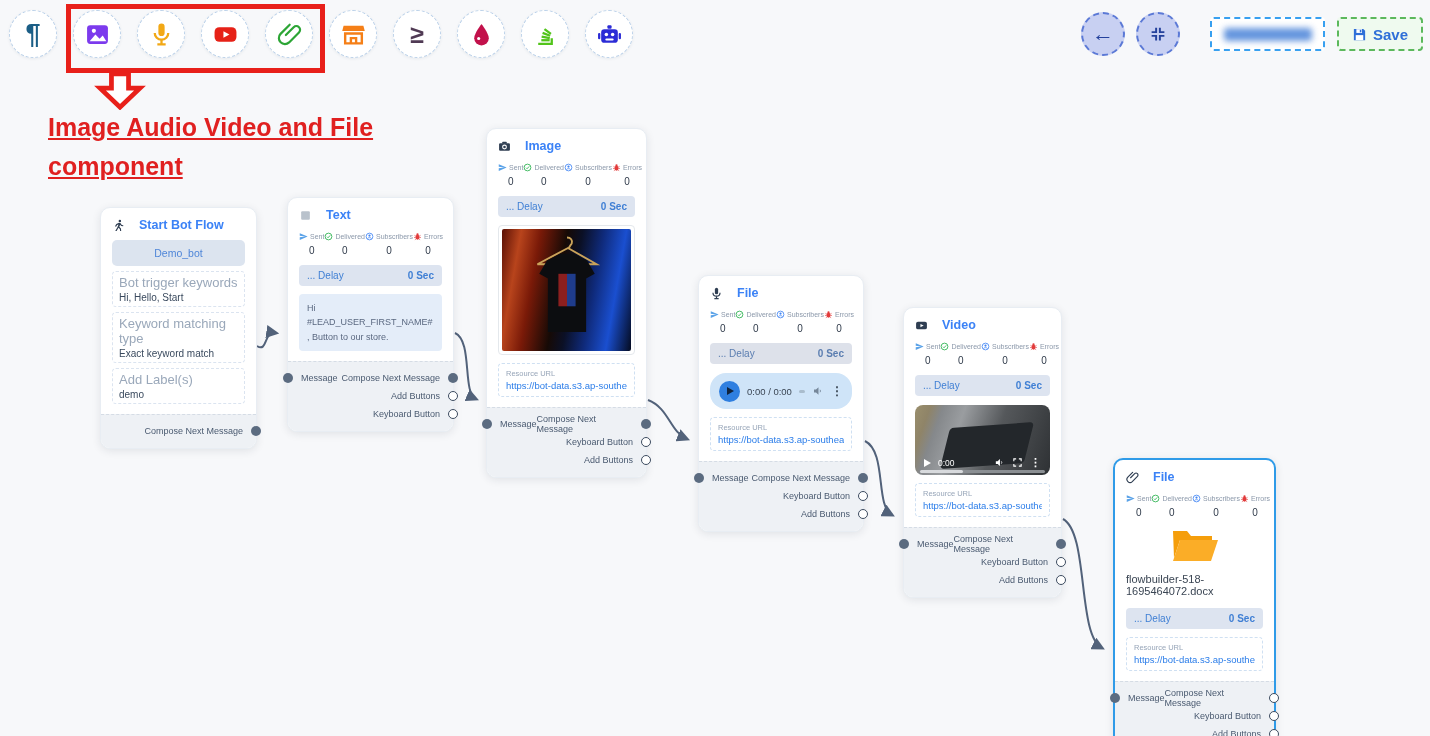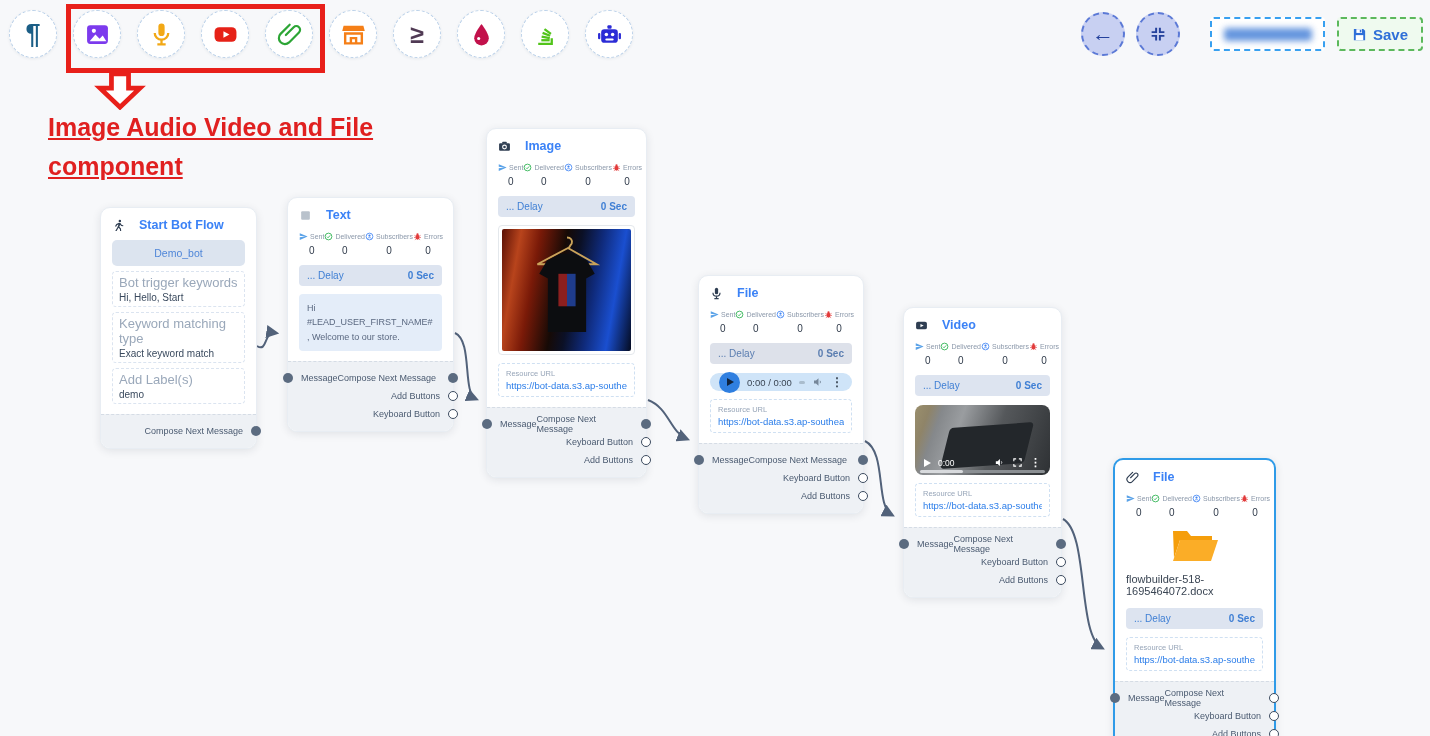--- a/index.html
+++ b/index.html
@@ -54,21 +54,21 @@
   .delay .dv { font-weight:bold; }
 
   .msg-bubble { margin-top:8px; background:#e4edf9; border-radius:4px; padding:7px 8px; font-size:9px;
                 color:#5a6880; line-height:1.6; }
 
   .resource { margin-top:8px; border:1px dashed #cfe0f2; border-radius:4px; padding:5px 7px; overflow:hidden; }
   .res-label { font-size:7.5px; color:#97a5b8; }
   .res-url { font-size:9.5px; color:#2b7de9; margin-top:2px; white-space:nowrap; overflow:hidden; cursor:pointer; }
 
   .node-footer { background:#eef1f5; border-top:1px dashed #d5dce5; border-radius:0 0 9px 9px; padding:8px 0 10px; }
-  .frow { position:relative; height:15px; display:flex; align-items:center; 
+  .frow { position:relative; height:15px; display:flex; align-items:center; justify-content:space-between;
           padding:0 13px; font-size:9px; color:#4a5a70; margin-bottom:3px; }
   .frow:last-child { margin-bottom:0; }
   .frow.single { justify-content:flex-end; }
   .port { position:absolute; top:50%; transform:translateY(-50%); width:10px; height:10px; border-radius:50%; cursor:pointer; }
   .port.in { left:-5px; } .port.out { right:-5px; }
   .port.filled { background:#5b6b80; }
   .port.hollow { background:#fff; border:1.6px solid #3d4c60; }
 
   
   .bot-pill { margin-top:8px; background:#dce4ef; color:#4f86d8; text-align:center; font-size:10.5px;
@@ -77,21 +77,21 @@
   .field-label { font-size:13px; color:#9aa8ba; }
   .field-value { font-size:10px; color:#3a4a5e; margin-top:2px; }
 
   
   .img-frame { margin-top:8px; border:1px solid #e4e8ec; border-radius:4px; padding:3px; background:#fff; }
   .img-art { position:relative; height:122px; overflow:hidden; border-radius:2px;
     background:linear-gradient(100deg,#5a1005 0%,#b8441c 13%,#7a1a08 26%,#160a06 44%,#0b1026 54%,#0f2a7a 68%,#1a4fd0 83%,#040b20 100%); }
   .img-art svg { position:absolute; left:50%; top:6px; transform:translateX(-50%); width:86px; height:112px; }
 
   
-  .audio-player { margin-top:9px; background:#cfe4f8; border-radius:16px; height:18px; display:flex;
+  .audio-player { margin-top:9px; background:#cfe4f8; border-radius:16px; height:36px; display:flex;
                   align-items:center; padding:0 9px; gap:7px; }
   .play-circle { width:21px; height:21px; border-radius:50%; background:#2f7fe0; display:flex; align-items:center;
                  justify-content:center; flex:none; cursor:pointer; }
   .play-circle .tri { width:0; height:0; border-left:7px solid #10233d; border-top:4.5px solid transparent;
                       border-bottom:4.5px solid transparent; margin-left:2px; }
   .audio-time { font-size:9.5px; color:#3a4553; white-space:nowrap; }
   .audio-track { flex:1; height:3px; background:#a9bccd; border-radius:2px; }
   .audio-player .vol svg { width:12px; height:12px; display:block; }
   .dots { color:#3a4553; font-weight:bold; font-size:12px; letter-spacing:0; cursor:pointer; line-height:1; }
 
@@ -308,21 +308,21 @@
             </svg>
             <span>Errors</span>
           </div>
           <div class="stat-val">0</div>
         </div>
     </div>
     <div class="delay">
       <span>... Delay</span>
       <span class="dv">0 Sec</span>
     </div>
-    <div class="msg-bubble">Hi #LEAD_USER_FIRST_NAME# , Welcome to our store.</div>
+    <div class="msg-bubble">Hi #LEAD_USER_FIRST_NAME# , Button to our store.</div>
   </div>
   <div class="node-footer">
     <div class="frow">
       <span>Message</span>
       <span>Compose Next Message</span>
       <span class="port in filled"></span>
       <span class="port out filled"></span>
     </div>
     <div class="frow single">
       <span>Add Buttons</span>

